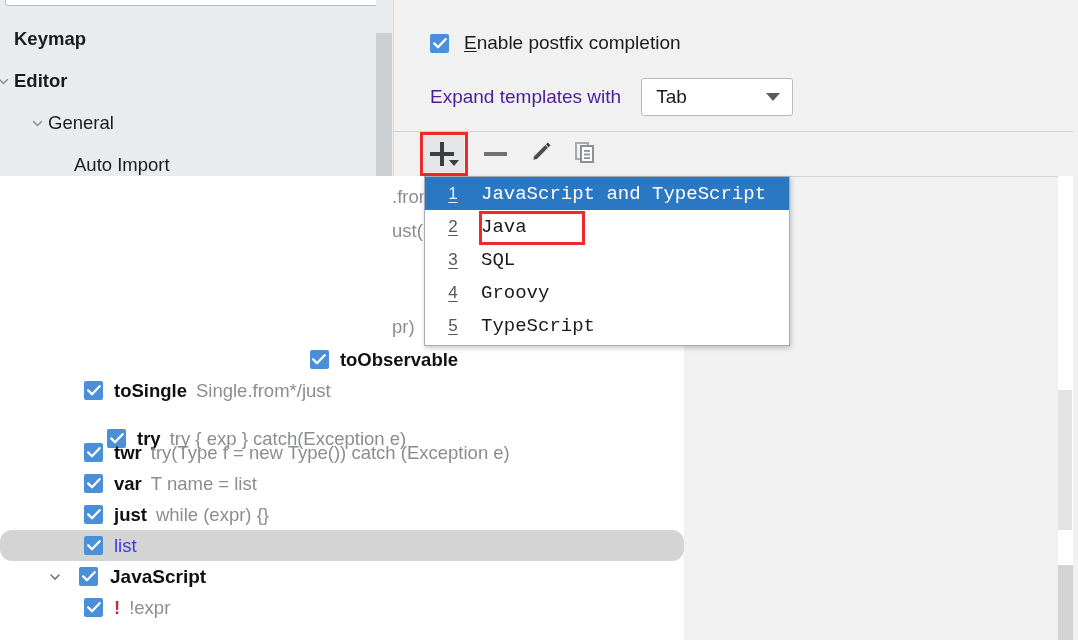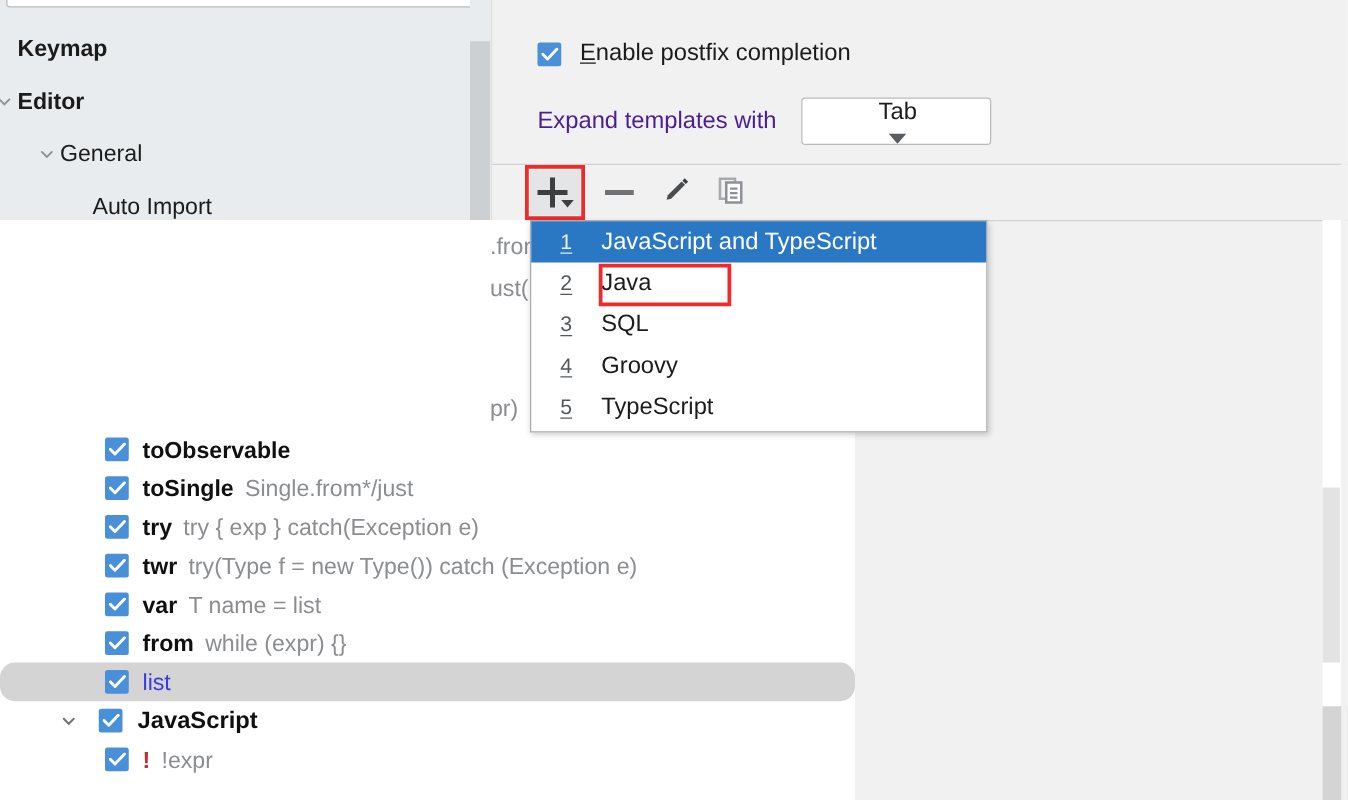--- a/index.html
+++ b/index.html
@@ -59,21 +59,21 @@
     margin-left:15px;font-size:19px;color:#1b1b1b;white-space:nowrap;
   }
   #cb-label u{text-decoration-thickness:1px;text-underline-offset:2px;}
 
   #combo-row{position:absolute;left:36px;top:78px;display:flex;align-items:center;}
   #combo-caption{font-size:19px;color:#4c1d95;white-space:nowrap;}
   #combo{
     margin-left:20px;width:152px;height:38px;background:#ffffff;
     border:1px solid #b9bcbf;border-radius:3px;
     display:flex;align-items:center;justify-content:space-between;
-    padding:0 12px 0 14px;box-sizing:border-box;flex-direction:column;
+    padding:0 12px 0 14px;box-sizing:border-box;
   }
   #combo-value{font-size:19px;color:#1b1b1b;}
   .caret{
     width:0;height:0;border-left:7px solid transparent;border-right:7px solid transparent;
     border-top:8px solid #5a5d60;
   }
 
   
   #toolbar{
     position:absolute;left:0;top:131px;width:684px;height:44px;
@@ -143,21 +143,21 @@
   .mrow{
     position:relative;height:33px;display:flex;align-items:center;
     font-size:19px;color:#1b1b1b;white-space:nowrap;
   }
   .mrow.sel{background:#2a77c4;color:#ffffff;}
   .mnum{
     width:56px;min-width:56px;text-align:center;font-size:17px;
     text-decoration:underline;text-underline-offset:3px;color:#55585b;
   }
   .mrow.sel .mnum{color:#e8eef5;}
-  .mlabel{display:inline-block;}
+  .mlabel{display:inline-block;font-family:Liberation Mono, monospace;}
   #java-hl{
     position:absolute;left:479px;top:211px;width:106px;height:34px;
     border:3px solid #ef2a2a;box-sizing:border-box;
   }
 </style>
 </head>
 <body>
 
 <div id="root">
 
@@ -299,40 +299,40 @@
     </div>
   </div>
 
   <div id="list">
     <div id="obscured">
         <div style="position: absolute; left: 392px; top: 10px; font-size: 18.5px; color: rgb(139, 141, 144); white-space: nowrap;">.from*/just()</div>
         <div style="position: absolute; left: 392px; top: 44px; font-size: 18.5px; color: rgb(139, 141, 144); white-space: nowrap;">ust(iter)</div>
         <div style="position: absolute; left: 392px; top: 140px; font-size: 18.5px; color: rgb(139, 141, 144); white-space: nowrap;">pr)</div>
       </div>
     <div id="list-rows">
-        <div class="lrow" style="position: absolute; top: 168px;">
+        <div class="lrow" style="position: absolute; top: 168px; justify-content: center;">
           <span class="indent"></span>
           <span class="chk-sm">
             <svg width="14" height="11" viewBox="0 0 14 11">
               <path d="M1.2 5.4 L5 9.2 L12.6 1.2" stroke="#ffffff" stroke-width="2.3" fill="none" stroke-linecap="round" stroke-linejoin="round"></path>
             </svg>
           </span>
           <span class="lname">toObservable</span>
         </div>
         <div class="lrow" style="position: absolute; top: 199px;">
           <span class="indent"></span>
           <span class="chk-sm">
             <svg width="14" height="11" viewBox="0 0 14 11">
               <path d="M1.2 5.4 L5 9.2 L12.6 1.2" stroke="#ffffff" stroke-width="2.3" fill="none" stroke-linecap="round" stroke-linejoin="round"></path>
             </svg>
           </span>
           <span class="lname">toSingle</span>
           <span class="ldesc">Single.from*/just</span>
         </div>
-        <div class="lrow" style="position: absolute; top: 230px;">
+        <div class="lrow" style="position: absolute; top: 247px; margin-left: 23px;">
           <span class="indent"></span>
           <span class="chk-sm">
             <svg width="14" height="11" viewBox="0 0 14 11">
               <path d="M1.2 5.4 L5 9.2 L12.6 1.2" stroke="#ffffff" stroke-width="2.3" fill="none" stroke-linecap="round" stroke-linejoin="round"></path>
             </svg>
           </span>
           <span class="lname">try</span>
           <span class="ldesc">try { exp } catch(Exception e)</span>
         </div>
         <div class="lrow" style="position: absolute; top: 261px;">
@@ -355,21 +355,21 @@
           <span class="lname">var</span>
           <span class="ldesc">T name = list</span>
         </div>
         <div class="lrow" style="position: absolute; top: 323px;">
           <span class="indent"></span>
           <span class="chk-sm">
             <svg width="14" height="11" viewBox="0 0 14 11">
               <path d="M1.2 5.4 L5 9.2 L12.6 1.2" stroke="#ffffff" stroke-width="2.3" fill="none" stroke-linecap="round" stroke-linejoin="round"></path>
             </svg>
           </span>
-          <span class="lname">from</span>
+          <span class="lname">just</span>
           <span class="ldesc">while (expr) {}</span>
         </div>
         <div class="lrow hl" style="position: absolute; top: 354px;">
           <span class="indent"></span>
           <span class="chk-sm">
             <svg width="14" height="11" viewBox="0 0 14 11">
               <path d="M1.2 5.4 L5 9.2 L12.6 1.2" stroke="#ffffff" stroke-width="2.3" fill="none" stroke-linecap="round" stroke-linejoin="round"></path>
             </svg>
           </span>
           <span class="lname link">list</span>

